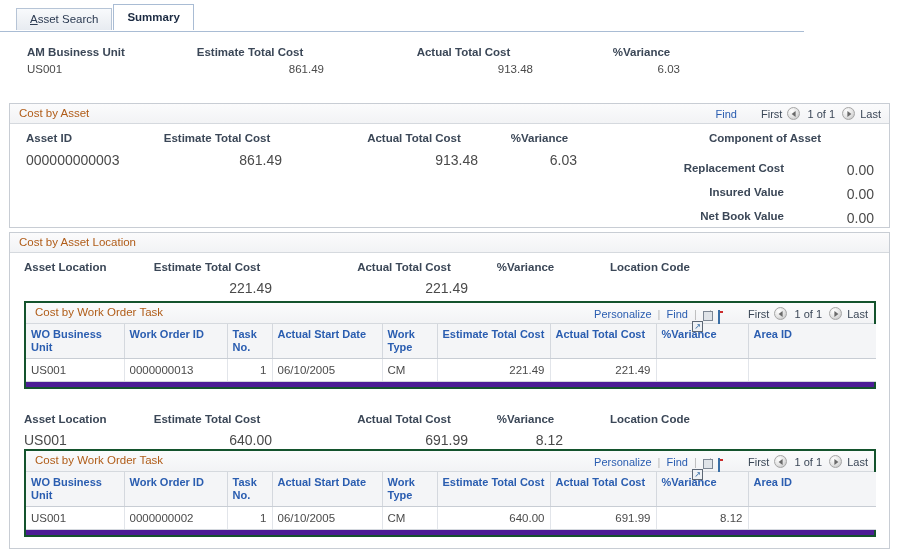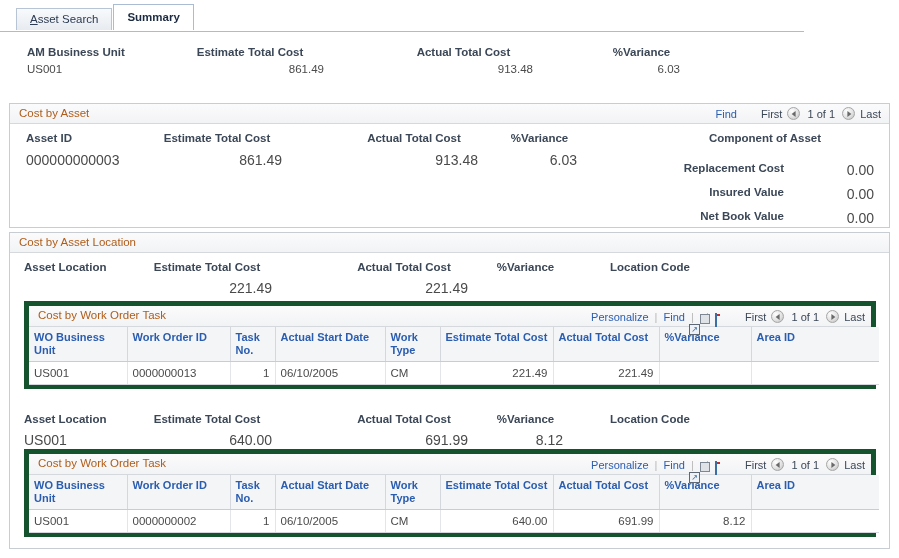--- a/index.html
+++ b/index.html
@@ -207,21 +207,21 @@
   }
 
   
   .lvlrow { position: relative; }
   .lvlrow .c { position: absolute; top: 0; white-space: nowrap; }
   .hdr-txt { font-weight: bold; color: #3b4757; font-size: 11.5px; }
   .val-txt { color: #4a4a4a; font-size: 14px; }
 
   
   .innerwrap {
-    border: 5px solid #14532d;
+    border: 2px solid #14532d;
     background: #4c1d95;
     box-sizing: border-box;
   }
   .gridtable {
     width: 100%;
     border-collapse: collapse;
     table-layout: fixed;
     background: #ffffff;
   }
   .gridtable th {

